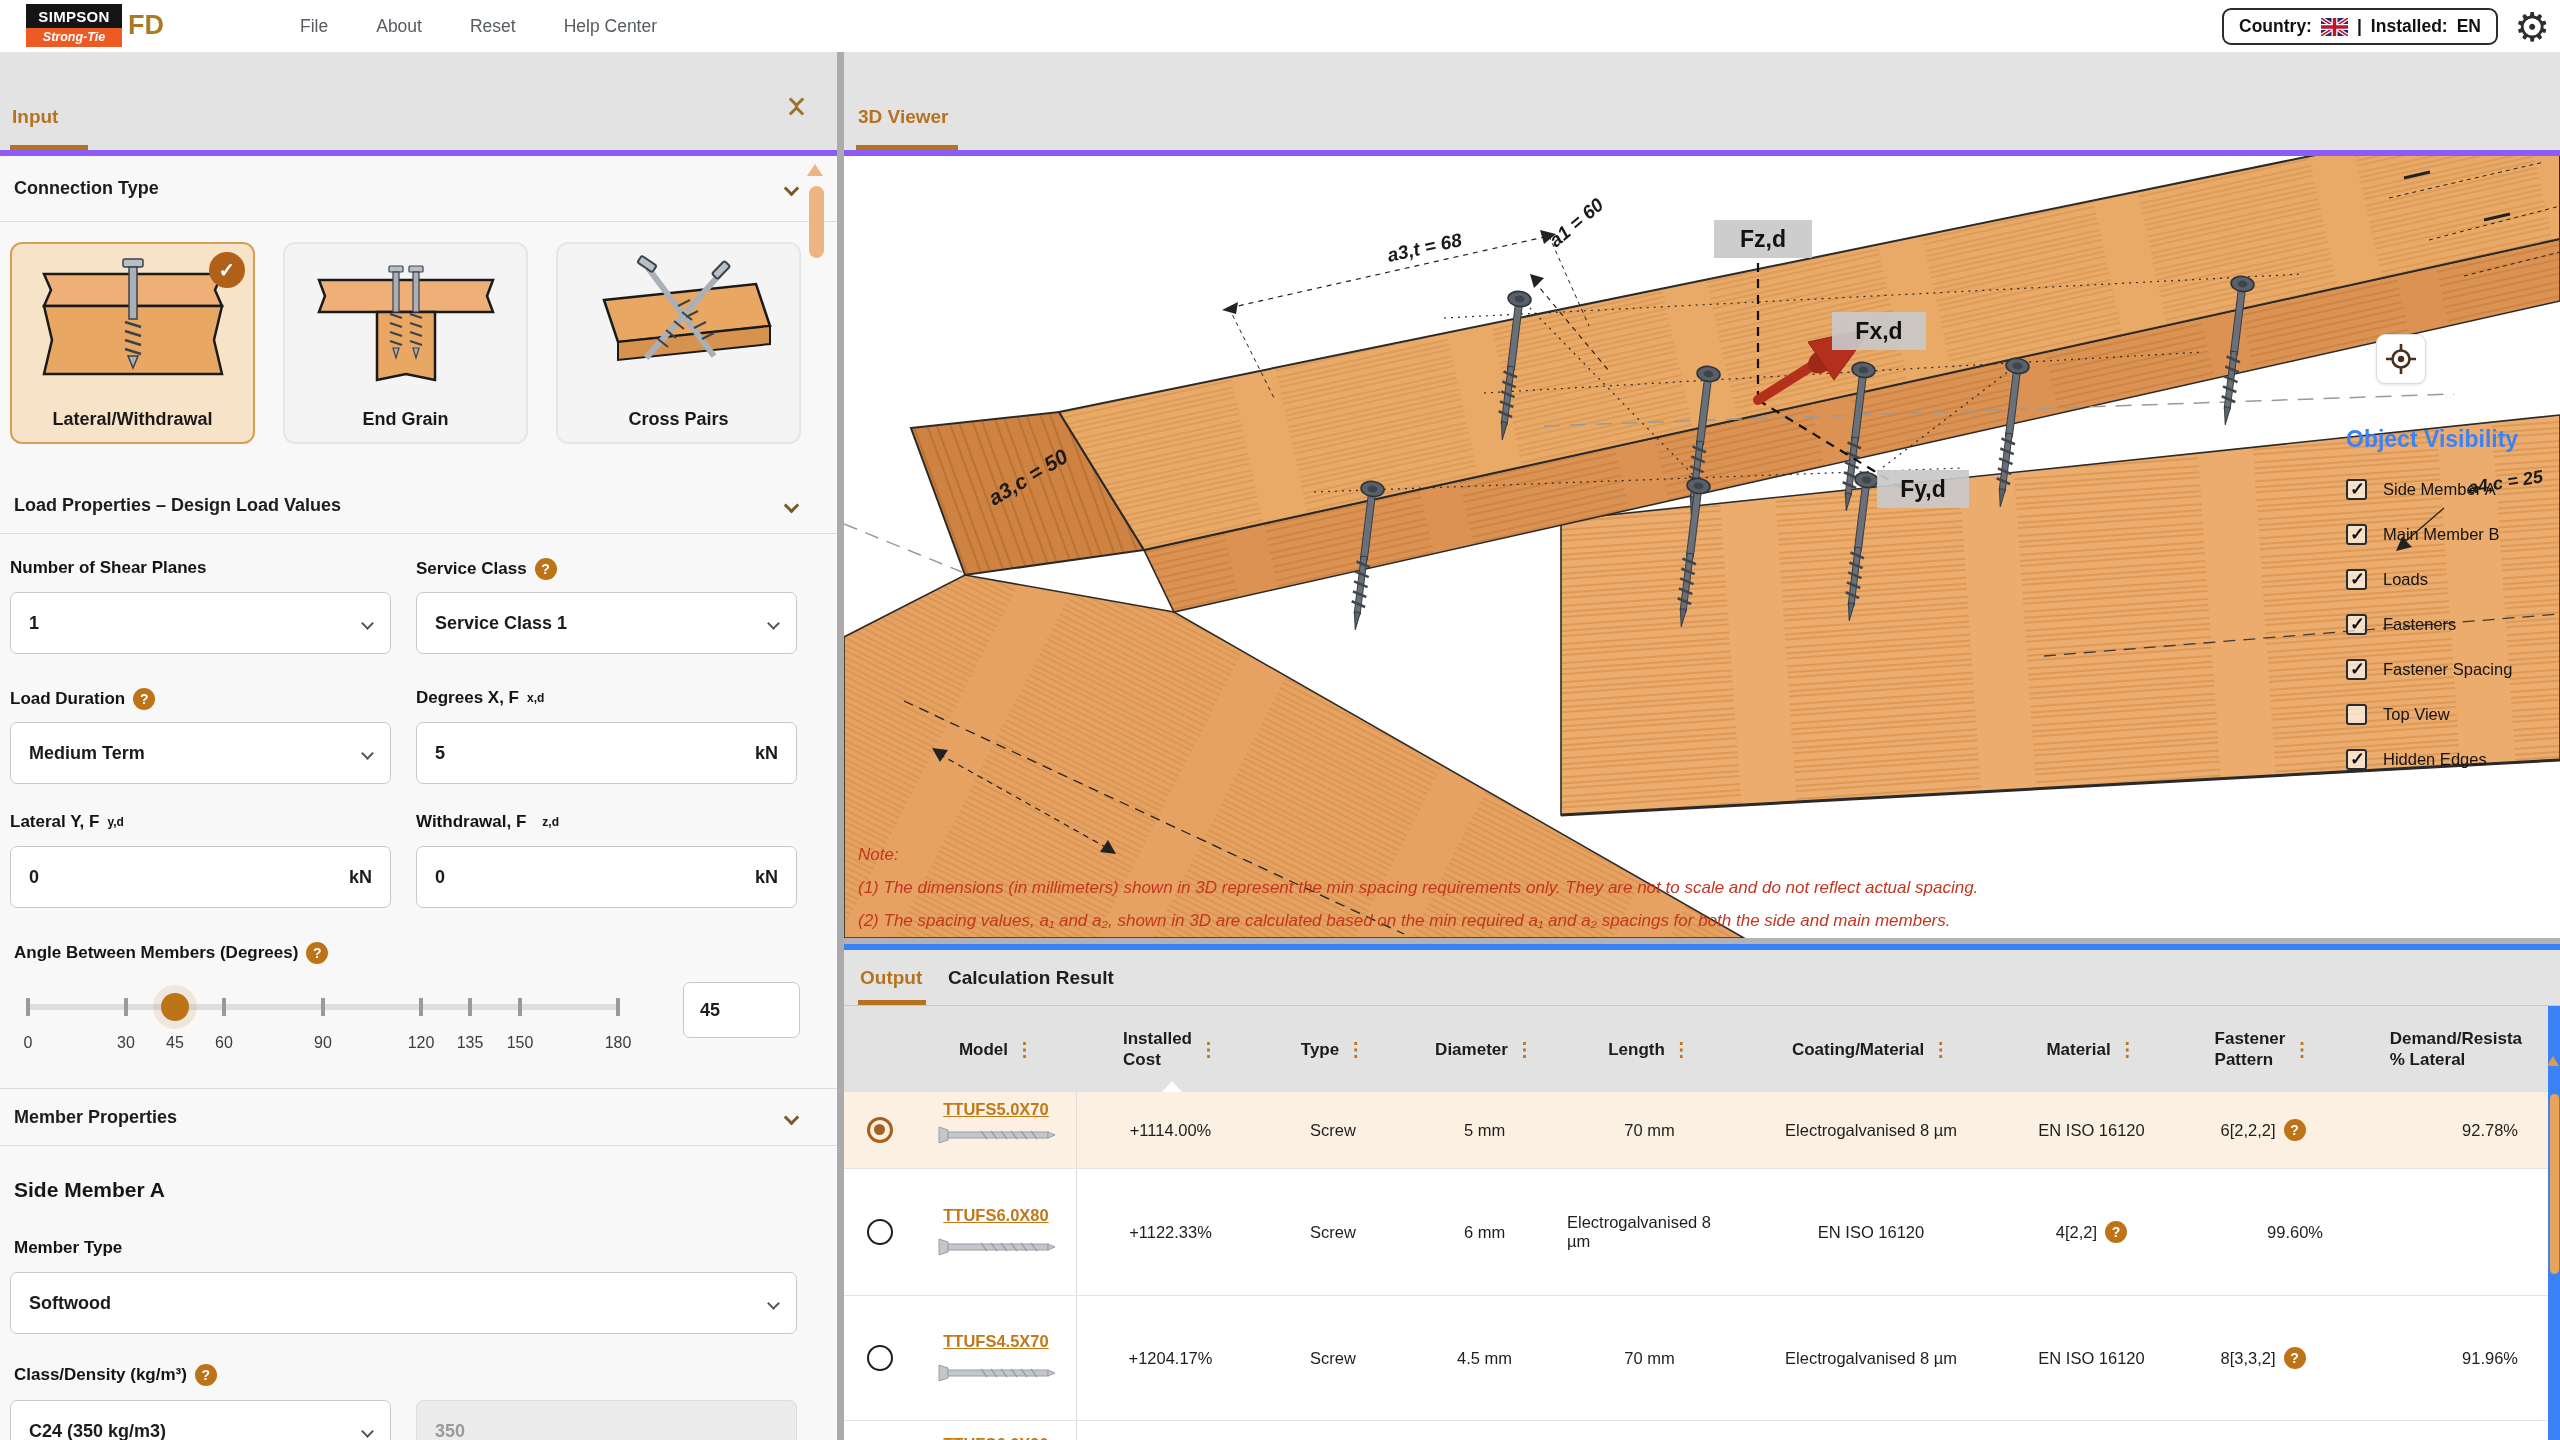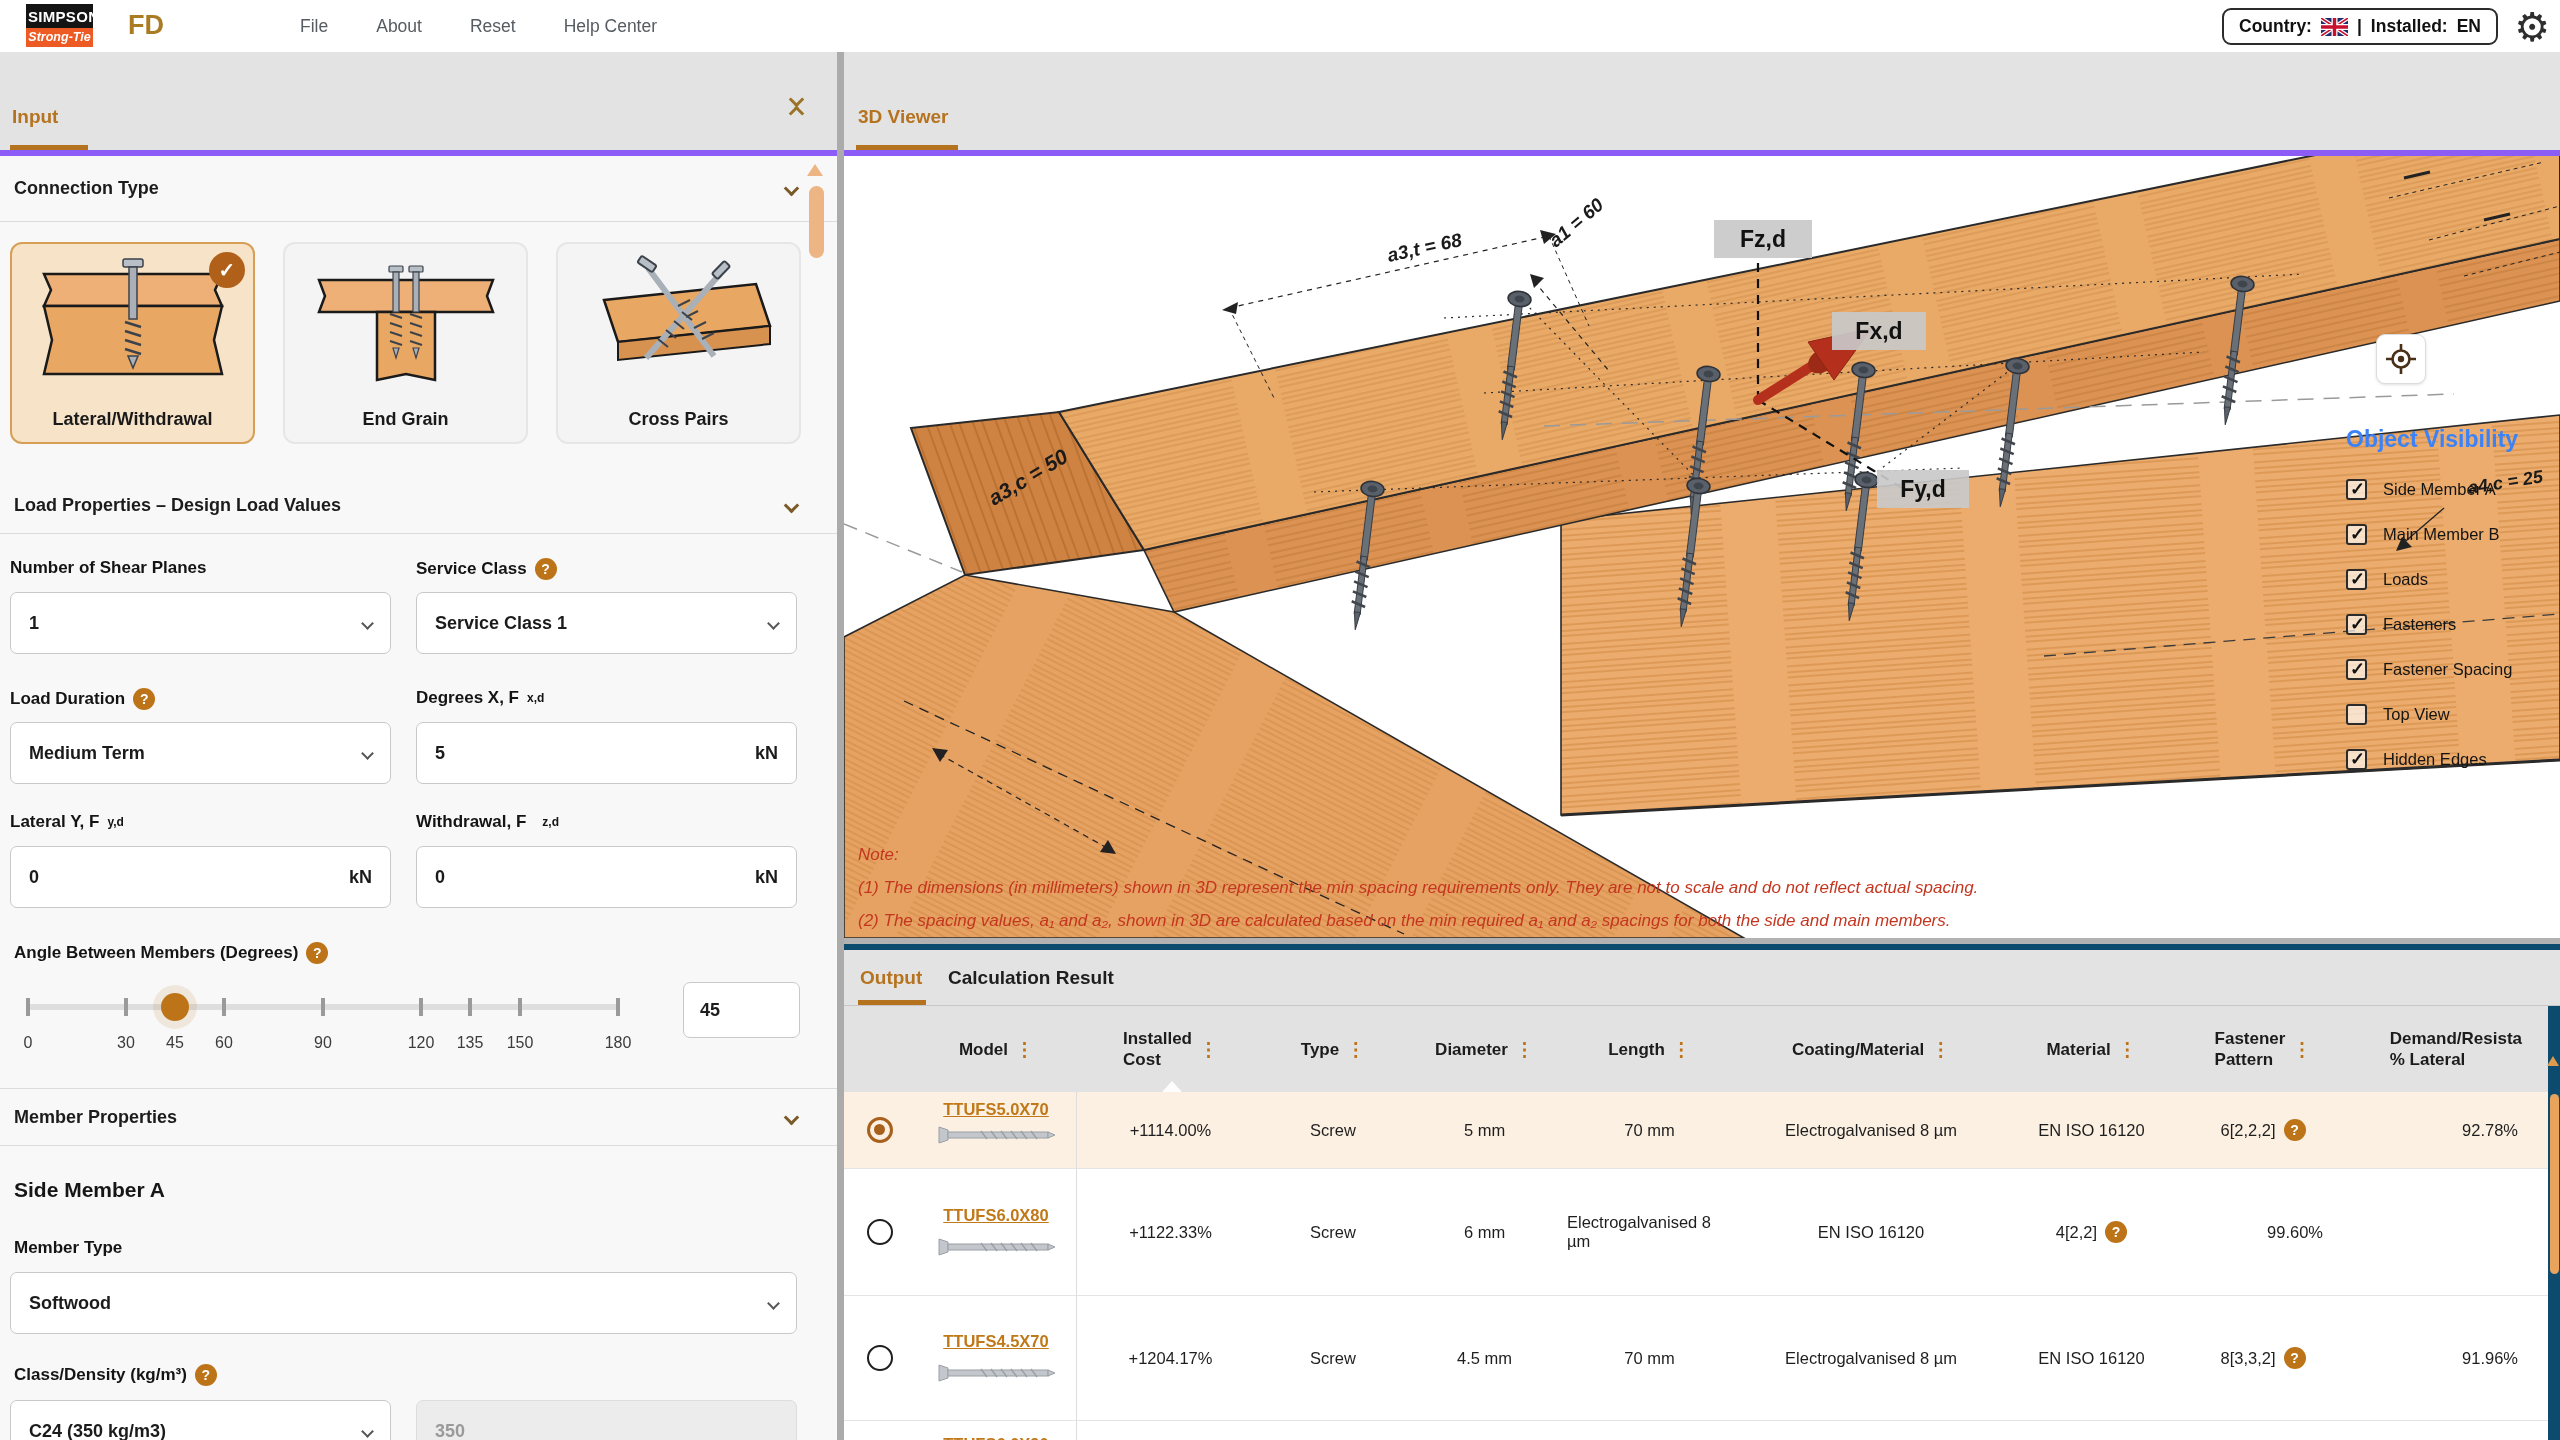--- a/index.html
+++ b/index.html
@@ -2,21 +2,21 @@
 <html><head>
 <meta charset="utf-8">
 <style>
   html,body{margin:0;padding:0;background:#fff;}
   *{box-sizing:border-box;}
   #app{position:relative;width:2560px;height:1440px;overflow:hidden;
        font-family:"Liberation Sans",sans-serif;color:#1e1e1e;background:#fff;}
 
   
   #header{position:absolute;left:0;top:0;width:2560px;height:52px;background:#fff;}
-  .logo{position:absolute;left:26px;top:4px;width:67px;}
+  .logo{position:absolute;left:26px;top:4px;width:96px;}
   .logo-top{background:#141414;color:#fff;font-weight:bold;font-size:15px;text-align:center;
             padding:4px 2px 3px;letter-spacing:.3px;}
   .logo-bot{background:#ee5a24;color:#fff;font-weight:bold;font-style:italic;font-size:12.5px;
             text-align:center;padding:2px 0 3px;}
   .app-name{position:absolute;left:128px;top:10px;font-size:27px;font-weight:bold;color:#a97b22;}
   .menu{position:absolute;left:252px;top:0;height:52px;display:flex;align-items:center;gap:48px;margin-left:48px;}
   .menu-item{font-size:17.5px;color:#565c61;cursor:pointer;}
   .country-box{position:absolute;right:62px;top:8px;height:37px;border:2px solid #2b2b2b;border-radius:9px;
                display:flex;align-items:center;gap:9px;padding:0 15px;font-size:17.5px;font-weight:bold;color:#111;}
   .gear{position:absolute;right:10px;top:4px;font-size:40px;color:#2e2e2e;line-height:46px;cursor:pointer;}
@@ -85,21 +85,21 @@
                  cursor:pointer;box-shadow:0 1px 3px rgba(0,0,0,.12);}
   .objvis{position:absolute;left:1502px;top:270px;width:206px;}
   .objvis-title{font-size:23px;font-weight:600;color:#3b82f6;margin-bottom:14px;}
   .objvis-row{display:flex;align-items:center;gap:16px;height:45px;cursor:pointer;}
   .cb{width:21px;height:21px;border:2px solid #2b2b2b;border-radius:3px;background:rgba(255,255,255,.65);
       position:relative;flex:0 0 auto;}
   .cb[data-checked="true"]::after{content:"✓";position:absolute;left:2px;top:-3px;font-size:18px;font-weight:bold;color:#111;}
   .objvis-label{font-size:16.5px;color:#141414;}
 
   
-  #output{position:absolute;left:844px;top:938px;width:1716px;height:502px;background:#0c4a6e;border-top:6px solid #b2b2b2;}
+  #output{position:absolute;left:844px;top:938px;width:1716px;height:502px;background:#3b82f6;border-top:6px solid #b2b2b2;}
   #output .tabbar2{position:absolute;left:0;top:6px;right:0;height:56px;background:#e3e3e3;border-bottom:1px solid #c7c7c7;}
   #output .tab{bottom:16px;}
   #output .tab-underline{bottom:0;}
   .tbl{position:absolute;left:0;top:62px;right:12px;bottom:0;overflow:hidden;font-size:16.5px;}
   .thead,.trow{display:grid;grid-template-columns:72px 161px 187px 138px 165px 165px 278px 163px 180px 1fr;}
   .thead{background:#e2e2e2;height:86px;position:relative;}
   .th{display:flex;flex-direction:column;align-items:center;justify-content:center;font-weight:bold;
       font-size:17px;color:#1c1c1c;line-height:21px;position:relative;}
   .th .thwrap{display:flex;align-items:center;gap:7px;}
   .dots{color:#bd7418;font-weight:bold;font-size:19px;cursor:pointer;}

